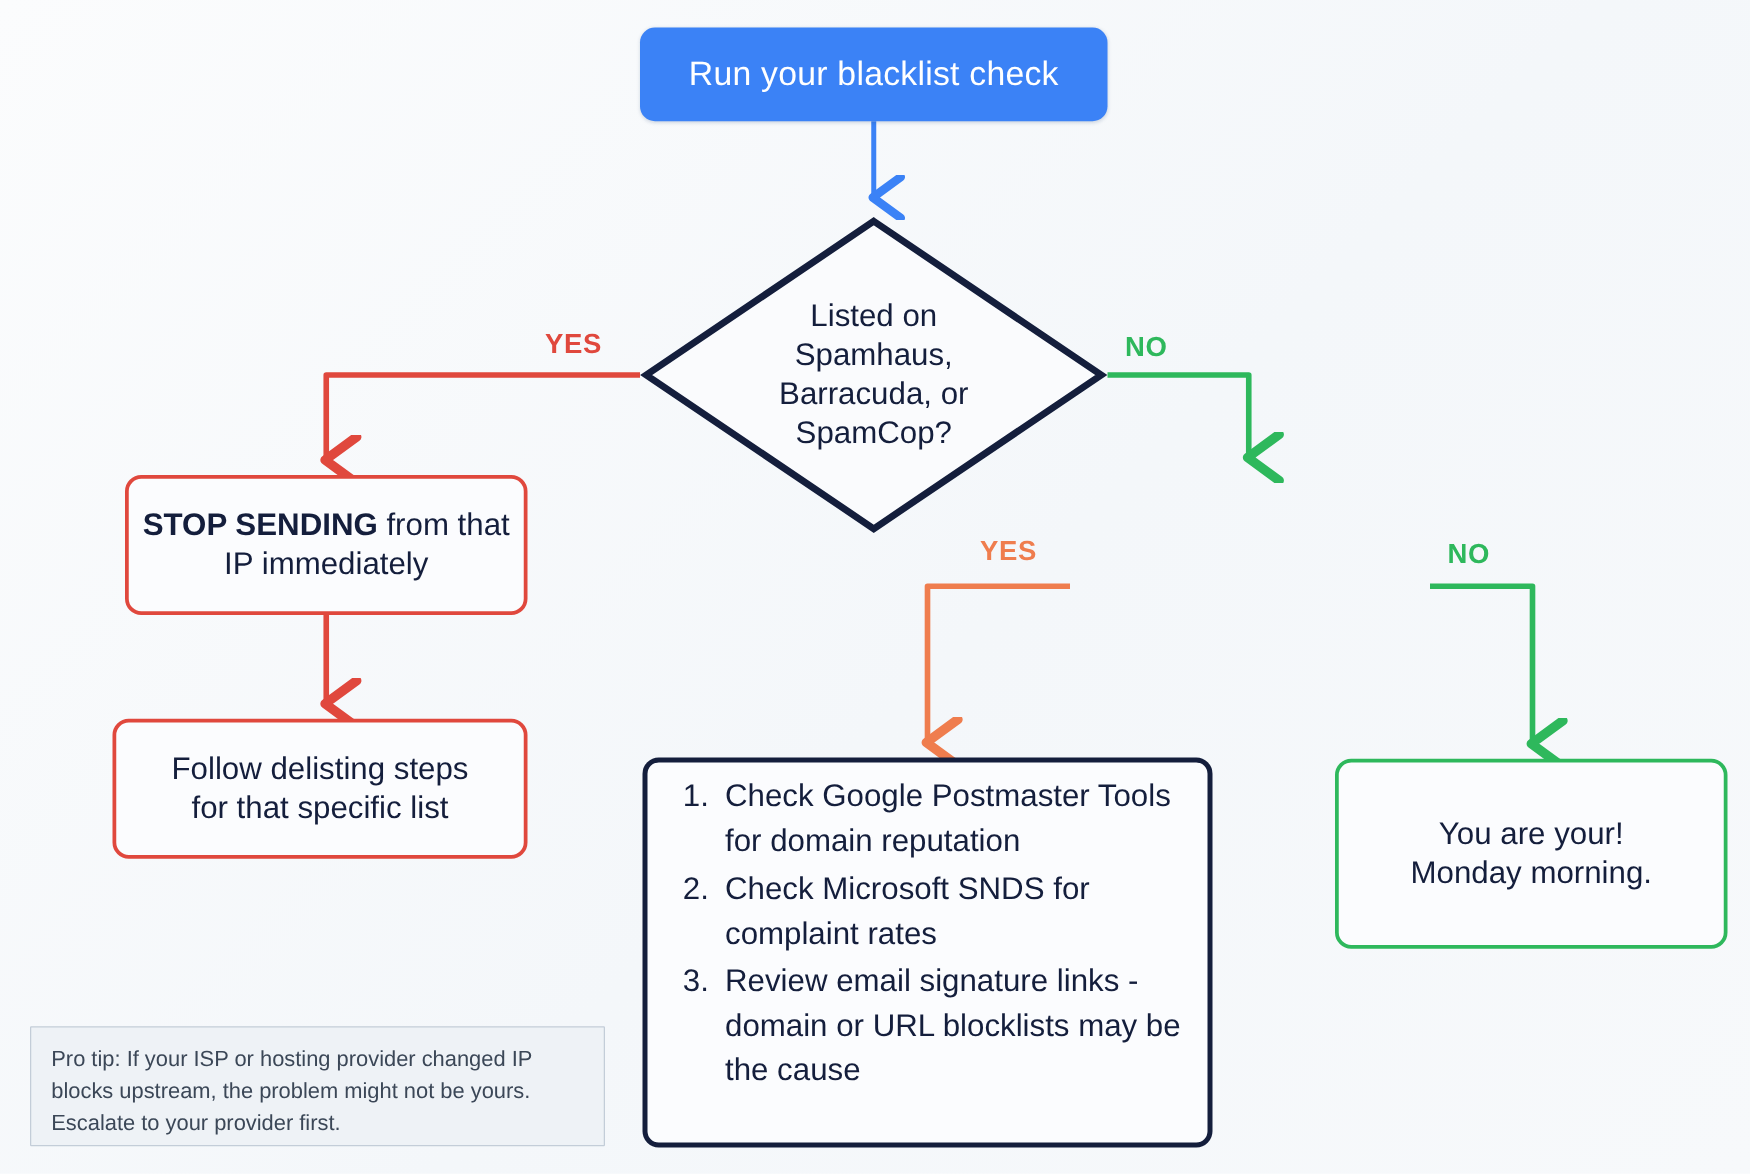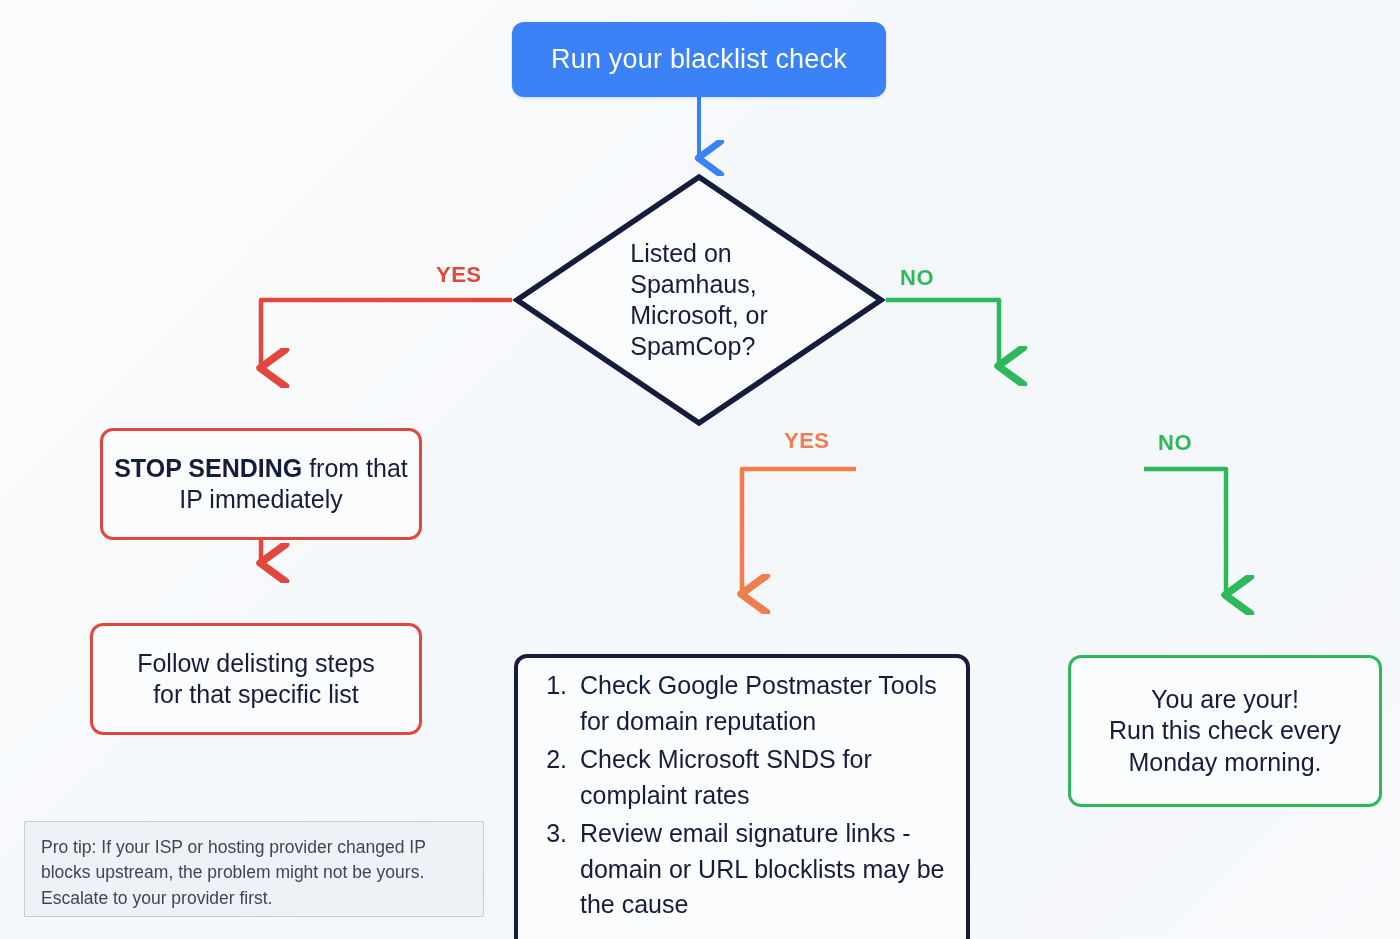--- a/index.html
+++ b/index.html
@@ -19,33 +19,33 @@
     left:512px;top:22px;width:374px;height:75px;
     background:#3b82f6;border-radius:12px;
     color:#ffffff;font-weight:normal;font-size:27px;letter-spacing:.2px;
     box-shadow:0 1px 3px rgba(30,60,110,.18);
   }
 
   
   .diamond{position:absolute;}
   .diamond .dtext{
     position:absolute;left:0;top:0;width:100%;height:100%;
-    display:flex;align-items:center;justify-content:center;
+    display:flex;align-items:center;justify-content:center;text-align:center;
     color:#141e3c;line-height:1.24;
   }
   #diamond1{left:512px;top:172px;width:374px;height:256px;}
   #diamond1 .dtext{font-size:25px;}
   #diamond2{left:856px;top:376px;width:288px;height:186px;}
   #diamond2 .dtext{font-size:25px;}
 
   
   .box{
     position:absolute;box-sizing:border-box;background:#fbfcfe;
     border-radius:13px;color:#141e3c;display:flex;align-items:center;justify-content:center;
-    text-align:center;line-height:1.25;margin-top:48px;
+    text-align:center;line-height:1.25;
   }
   .box.red{border:3.5px solid #e0483d;}
   .box.green{border:3.5px solid #2eb85c;}
   .box.navy{border:4px solid #141e3c;}
 
   #box-stop{left:100px;top:380px;width:322px;height:112px;font-size:25px;}
   #box-stop b{font-weight:bold;}
   #box-follow{left:90px;top:575px;width:332px;height:112px;font-size:25px;}
   #box-clear{left:1068px;top:607px;width:314px;height:152px;font-size:25px;}
 
@@ -113,21 +113,21 @@
   </div>
 
   <div class="diamond" id="diamond1">
     <svg viewBox="0 0 374 256" width="374" height="256">
       <polygon points="187,5 369,128 187,251 5,128" fill="#fafbfd" stroke="#141e3c" stroke-width="5.5" stroke-linejoin="miter"></polygon>
     </svg>
     <div class="dtext">
       <div>
         <div>Listed on</div>
         <div>Spamhaus,</div>
-        <div>Microsoft, or</div>
+        <div>Barracuda, or</div>
         <div>SpamCop?</div>
       </div>
     </div>
   </div>
 
 
   <div class="elabel" id="lbl-yes1">YES</div>
   <div class="elabel" id="lbl-no1">NO</div>
   <div class="elabel" id="lbl-yes2">YES</div>
   <div class="elabel" id="lbl-no2">NO</div>
@@ -149,21 +149,20 @@
     <ol>
       <li>Check Google Postmaster Tools for domain reputation</li>
       <li>Check Microsoft SNDS for complaint rates</li>
       <li>Review email signature links - domain or URL blocklists may be the cause</li>
     </ol>
   </div>
 
   <div class="box green" id="box-clear">
     <div>
       <div>You are your!</div>
-      <div>Run this check every</div>
       <div>Monday morning.</div>
     </div>
   </div>
 
   <div id="protip">
     <span>Pro tip: If your ISP or hosting provider changed IP blocks upstream, the problem might not be yours. Escalate to your provider first.</span>
   </div>
 
 </div>
 

